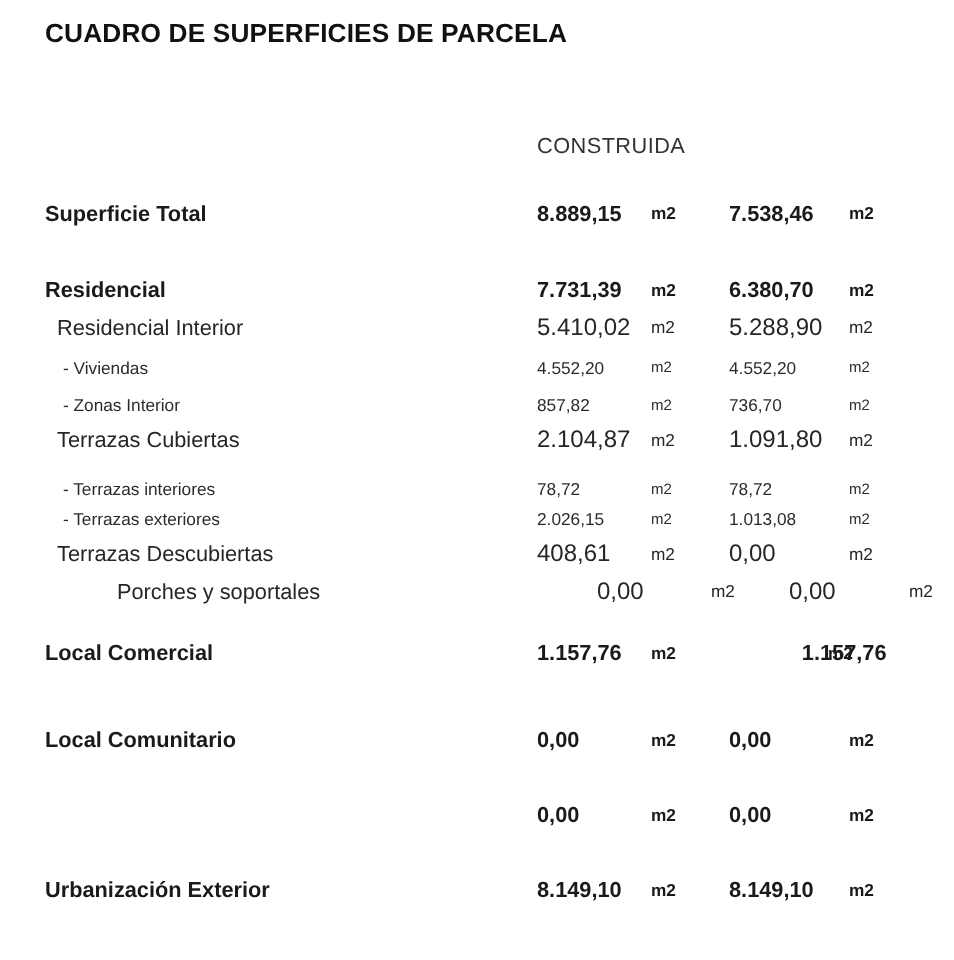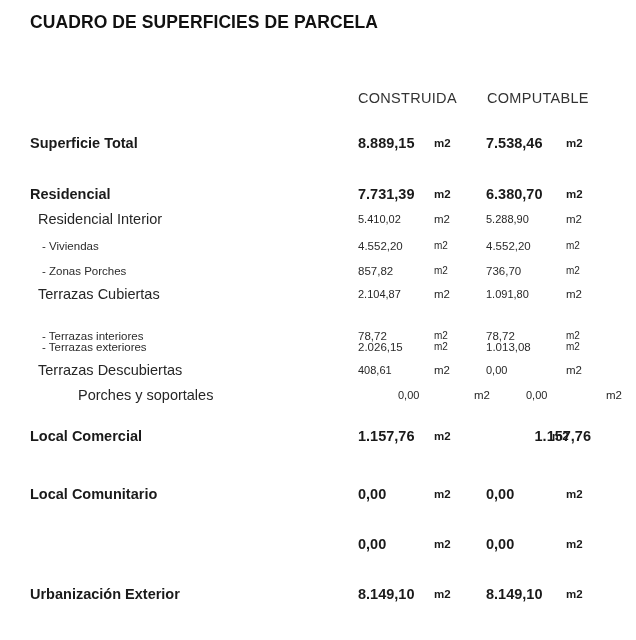--- a/index.html
+++ b/index.html
@@ -82,21 +82,21 @@
     line-height: 22px;
     color: #1a1a1a;
   }
 
   
   .lvl0 .cell-label { left: 30px; font-size: 14.5px; font-weight: bold; }
   .lvl0 .cell-val   { font-size: 14.5px; font-weight: bold; }
   .lvl0 .cell-unit  { font-size: 11.5px; font-weight: bold; }
 
   .lvl1 .cell-label { left: 38px; font-size: 14.5px; font-weight: normal; color: #262626; text-align: right; }
-  .lvl1 .cell-val   { font-size: 11px; font-weight: normal; color: #262626; }
+  .lvl1 .cell-val   { font-size: 16px; font-weight: normal; color: #262626; }
   .lvl1 .cell-unit  { font-size: 11.5px; font-weight: normal; color: #262626; }
 
   .lvl2 .cell-label { left: 42px; font-size: 11.5px; font-weight: normal; color: #2b2b2b; }
   .lvl2 .cell-val   { font-size: 11.5px; font-weight: normal; color: #2b2b2b; }
   .lvl2 .cell-unit  { font-size: 10px;   font-weight: normal; color: #2b2b2b; }
 
   
   .val-a { left: 358px; }
   .unit-a { left: 434px; }
   .val-b { left: 486px; }
@@ -112,21 +112,20 @@
 </style>
 </head>
 <body>
 
 <div id="sheet">
 
   <div class="doc-title">CUADRO DE SUPERFICIES DE PARCELA</div>
 
   <div class="col-head construida">CONSTRUIDA</div>
 
-  <div class="col-head computable">COMPUTABLE</div>
 
   <div id="rows">
       <div class="row lvl0" style="top: 132px;">
         <div class="cell-label">Superficie Total</div>
         <div class="cell-val val-a">8.889,15</div>
         <div class="cell-unit unit-a">m2</div>
         <div class="cell-val val-b">7.538,46</div>
         <div class="cell-unit unit-b">m2</div>
       </div>
       <div class="row lvl0" style="top: 183px;">
@@ -144,34 +143,34 @@
         <div class="cell-unit unit-b">m2</div>
       </div>
       <div class="row lvl2" style="top: 235px;">
         <div class="cell-label">- Viviendas</div>
         <div class="cell-val val-a">4.552,20</div>
         <div class="cell-unit unit-a">m2</div>
         <div class="cell-val val-b">4.552,20</div>
         <div class="cell-unit unit-b">m2</div>
       </div>
       <div class="row lvl2" style="top: 260px;">
-        <div class="cell-label">- Zonas Porches</div>
+        <div class="cell-label">- Zonas Interior</div>
         <div class="cell-val val-a">857,82</div>
         <div class="cell-unit unit-a">m2</div>
         <div class="cell-val val-b">736,70</div>
         <div class="cell-unit unit-b">m2</div>
       </div>
       <div class="row lvl1" style="top: 283px; padding-left: 38px;">
         <div class="cell-label">Terrazas Cubiertas</div>
         <div class="cell-val val-a">2.104,87</div>
         <div class="cell-unit unit-a">m2</div>
         <div class="cell-val val-b">1.091,80</div>
         <div class="cell-unit unit-b">m2</div>
       </div>
-      <div class="row lvl2" style="top: 325px;">
+      <div class="row lvl2" style="top: 316px;">
         <div class="cell-label">- Terrazas interiores</div>
         <div class="cell-val val-a">78,72</div>
         <div class="cell-unit unit-a">m2</div>
         <div class="cell-val val-b">78,72</div>
         <div class="cell-unit unit-b">m2</div>
       </div>
       <div class="row lvl2" style="top: 336px;">
         <div class="cell-label">- Terrazas exteriores</div>
         <div class="cell-val val-a">2.026,15</div>
         <div class="cell-unit unit-a">m2</div>

